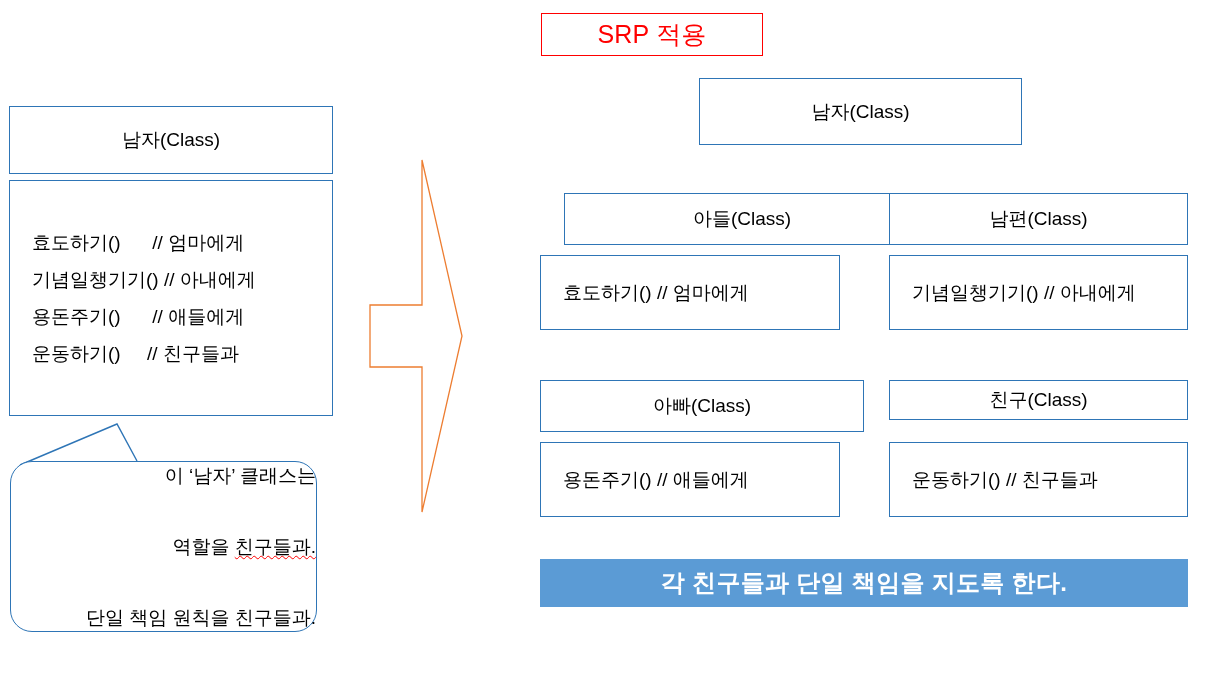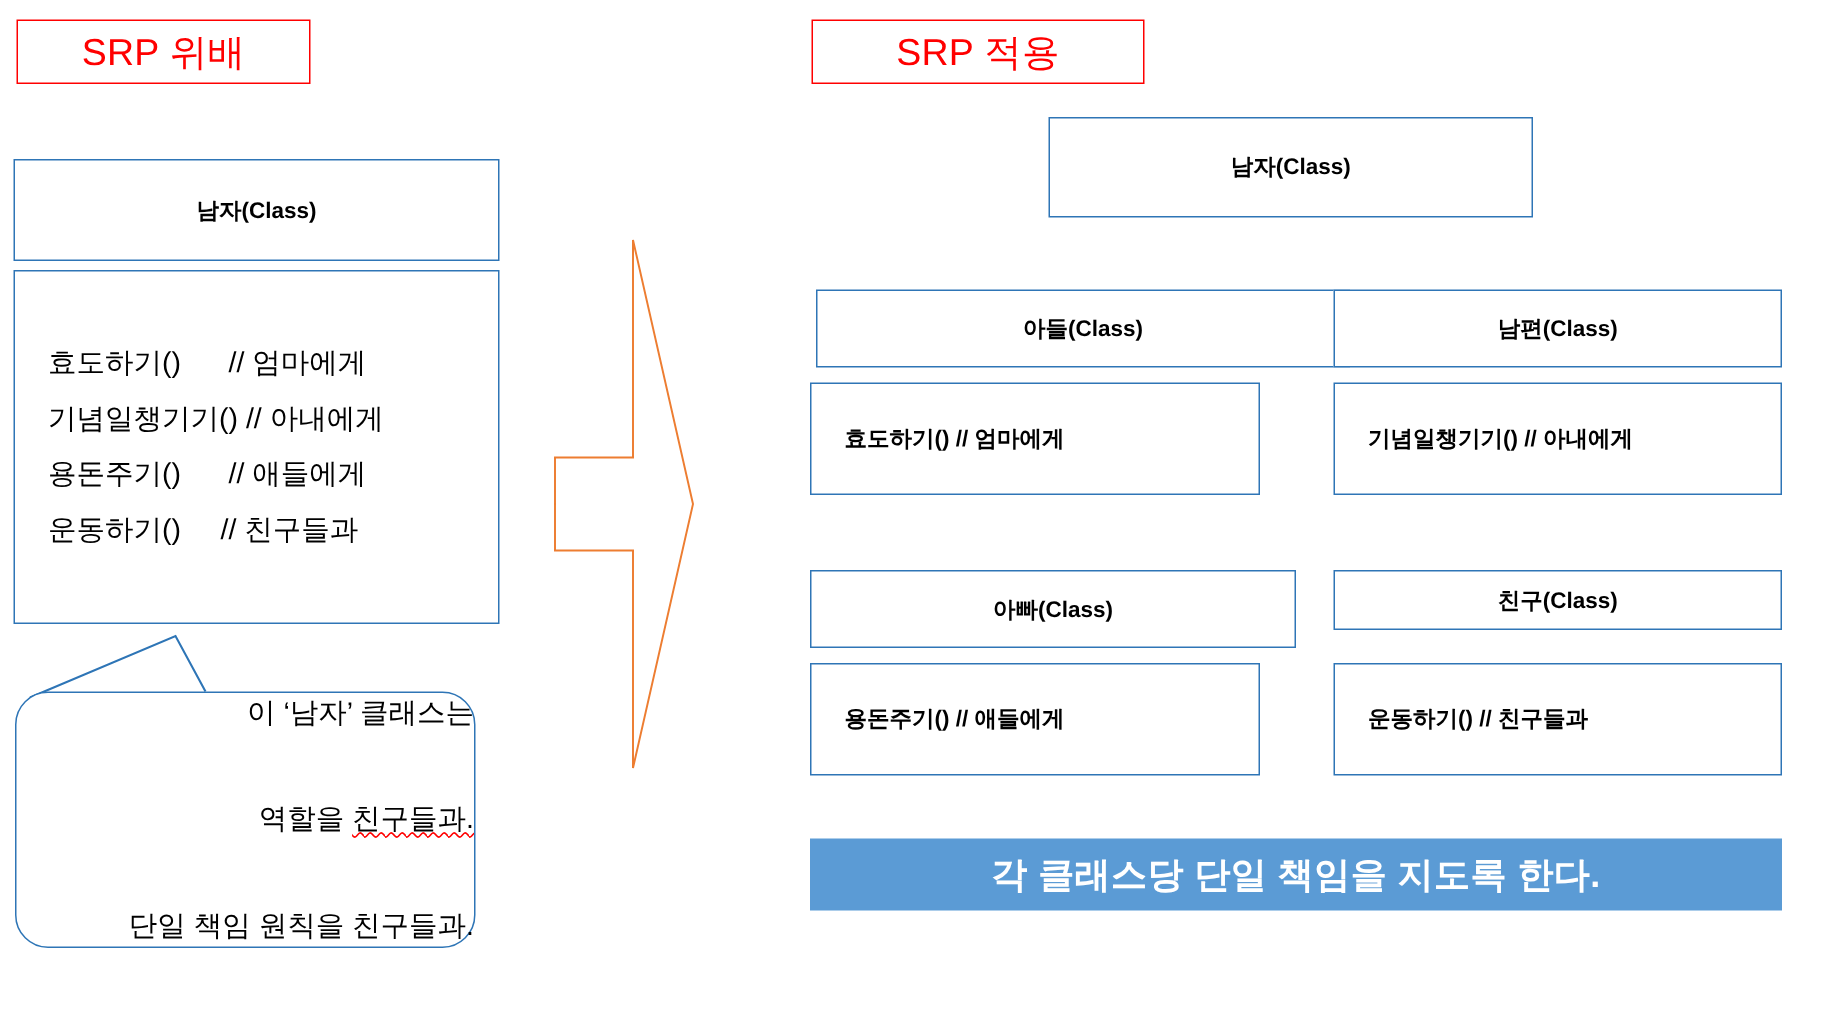--- a/index.html
+++ b/index.html
@@ -37,22 +37,21 @@
   }
 
   
   .class-box {
     border: 1.4px solid #2E75B6;
     background: #ffffff;
     display: flex;
     align-items: center;
     justify-content: center;
     color: #000000;
-    font-size: 15px;
-    font-weight: bold;
+    font-size: 19px;
   }
   .class-box.left-align {
     justify-content: flex-start;
     padding-left: 22px;
   }
 
   
   .method-list {
     border: 1.4px solid #2E75B6;
     background: #ffffff;
@@ -111,21 +110,20 @@
   }
 
   
   .arrow-wrap { pointer-events: none; }
 </style>
 </head>
 <body>
 
 <div class="stage">
 
-  <div class="abs section-header" style="left:11px; top:13px; width:196px; height:43px;">SRP 위배</div>
 
   <div class="abs class-box" style="left:9px; top:106px; width:324px; height:68px;">남자(Class)</div>
 
   <div class="abs method-list" style="left:9px; top:180px; width:324px; height:236px;">
     <div class="method-row">효도하기()      // 엄마에게</div>
     <div class="method-row">기념일챙기기() // 아내에게</div>
     <div class="method-row">용돈주기()      // 애들에게</div>
     <div class="method-row">운동하기()     // 친구들과</div>
   </div>
 
@@ -146,27 +144,27 @@
   </div>
 
   <svg class="abs arrow-wrap" style="left:348px; top:155px; width:120px; height:362px;" viewBox="0 0 120 362">
     <polygon points="22,150 74,150 74,5 114,181 74,357 74,212 22,212" fill="none" stroke="#ED7D31" stroke-width="1.3" stroke-linejoin="miter"></polygon>
   </svg>
 
   <div class="abs section-header" style="left:541px; top:13px; width:222px; height:43px;">SRP 적용</div>
 
   <div class="abs class-box" style="left:699px; top:78px; width:323px; height:67px;">남자(Class)</div>
 
-  <div class="abs class-box" style="left:544px; top:193px; width:356px; height:52px;">아들(Class)</div>
+  <div class="abs class-box" style="left:564px; top:193px; width:356px; height:52px;">아들(Class)</div>
   <div class="abs class-box left-align" style="left:540px; top:255px; width:300px; height:75px;">효도하기()      // 엄마에게</div>
 
   <div class="abs class-box" style="left:889px; top:193px; width:299px; height:52px;text-align:right;">남편(Class)</div>
   <div class="abs class-box left-align" style="left:889px; top:255px; width:299px; height:75px;">기념일챙기기()  // 아내에게</div>
 
   <div class="abs class-box" style="left:540px; top:380px; width:324px; height:52px;">아빠(Class)</div>
   <div class="abs class-box left-align" style="left:540px; top:442px; width:300px; height:75px;">용돈주기()      // 애들에게</div>
 
   <div class="abs class-box" style="left:889px; top:380px; width:299px; height:40px;">친구(Class)</div>
   <div class="abs class-box left-align" style="left:889px; top:442px; width:299px; height:75px;">운동하기()  // 친구들과</div>
 
-  <div class="abs banner" style="left:540px; top:559px; width:648px; height:48px;">각 클래스당 단일 책임을 지도록 한다.</div>
+  <div class="abs banner" style="left:540px; top:559px; width:648px; height:48px;">각 친구들과 단일 책임을 지도록 한다.</div>
 
 </div>
 
 </body></html>

